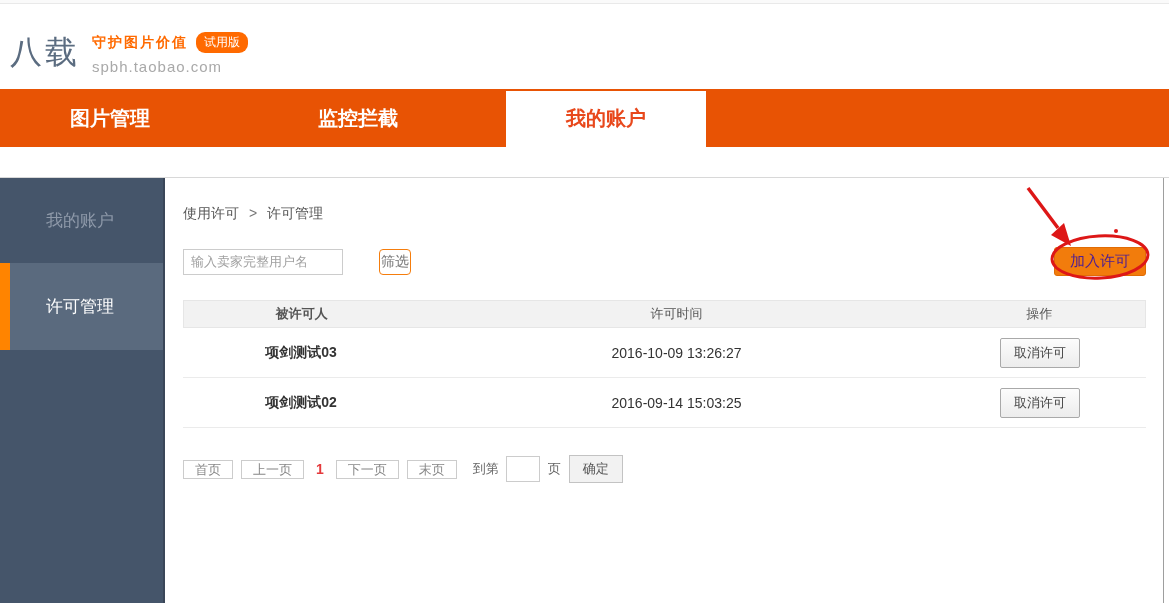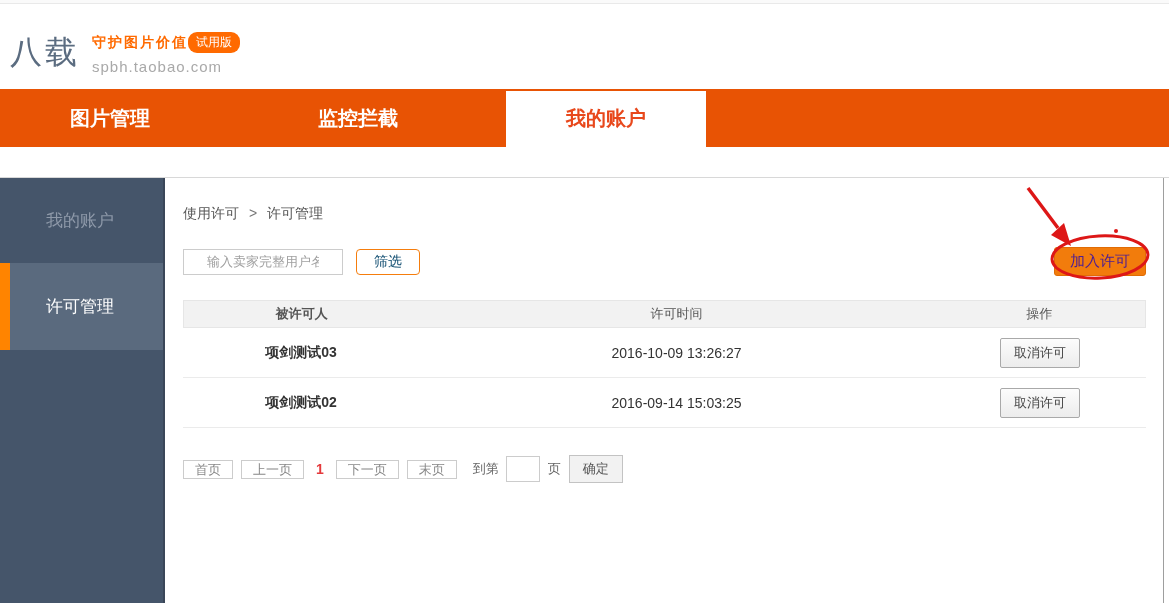--- a/index.html
+++ b/index.html
@@ -11,21 +11,21 @@
   
   .top-strip { height: 4px; background: #fafafa; border-bottom: 1px solid #e9e9e9; }
 
   
   .header { height: 85px; position: relative; background: #fff; }
   .logo-wrap { position: absolute; left: 10px; top: 22px; display: flex; align-items: flex-start; }
   .logo-main { font-size: 32px; line-height: 52px; color: #5b6c80; letter-spacing: 3px; font-weight: 400; }
   .logo-side { margin-left: 12px; padding-top: 6px; }
   .logo-line1 { display: flex; align-items: center; }
   .logo-tagline { color: #ff6a00; font-size: 14px; font-weight: bold; letter-spacing: 2px; }
-  .trial-badge { margin-left: 0; background: #ff6a00; color: #fff; font-size: 12px;
+  .trial-badge { margin-left: 8px; background: #ff6a00; color: #fff; font-size: 12px;
                  padding: 2px 8px; border-radius: 9px; }
   .logo-domain { color: #a9a9a9; font-size: 15px; margin-top: 5px; letter-spacing: 1px; }
 
   
   .navbar { height: 58px; background: #e85304; display: flex; padding-left: 10px; gap: 48px; }
   .nav-tab { width: 200px; height: 58px; line-height: 58px; text-align: center;
              color: #fff; font-size: 20px; font-weight: bold; cursor: pointer; }
   .nav-tab.active { background: #fff; color: #e8481c; height: 56px; line-height: 54px; margin-top: 2px; }
 
   .nav-gap { height: 30px; background: #fff; }
@@ -39,25 +39,25 @@
                       padding-left: 36px; color: #ffffff; }
 
   .main { flex: 1; border-right: 1px solid #9e9e9e; margin-right: 5px;
           padding: 0 17px 0 18px; background: #fff; }
 
   .breadcrumb { margin-top: 27px; font-size: 14px; color: #555; }
   .breadcrumb .sep { margin: 0 6px; color: #777; }
   .breadcrumb .bc-parent { cursor: pointer; }
 
   .filter-row { margin-top: 24px; display: flex; align-items: center; }
-  .seller-input { width: 160px; height: 26px; border: 1px solid #ccc; padding: 0 23px;
+  .seller-input { width: 160px; height: 26px; border: 1px solid #ccc; padding: 0 7px;
                   font-size: 13px; color: #333; outline: none; }
   .seller-input::placeholder { color: #a0a0a0; }
-  .filter-btn { margin-left: 13px; height: 26px; padding: 0 17px; background: #fff;
-                border: 1px solid #f57d0d; border-radius: 4px; color: #0c4a6e;
+  .filter-btn { margin-left: 36px; height: 26px; padding: 0 1px; background: #fff;
+                border: 1px solid #f57d0d; border-radius: 4px; color: #737373;
                 font-size: 14px; cursor: pointer; }
   .spacer { flex: 1; }
   .add-btn { height: 29px; padding: 0 15px; background: #f27c0c; border: 1px solid #e06c05;
              border-radius: 3px; color: #4c1d95; font-size: 15px; cursor: pointer; }
 
   
   .lic-table { margin-top: 24px; width: 100%; }
   .t-row { display: flex; align-items: center; }
   .t-head { background: #f2f2f2; border: 1px solid #e6e6e6; height: 28px;
             font-size: 13px; color: #555; }

